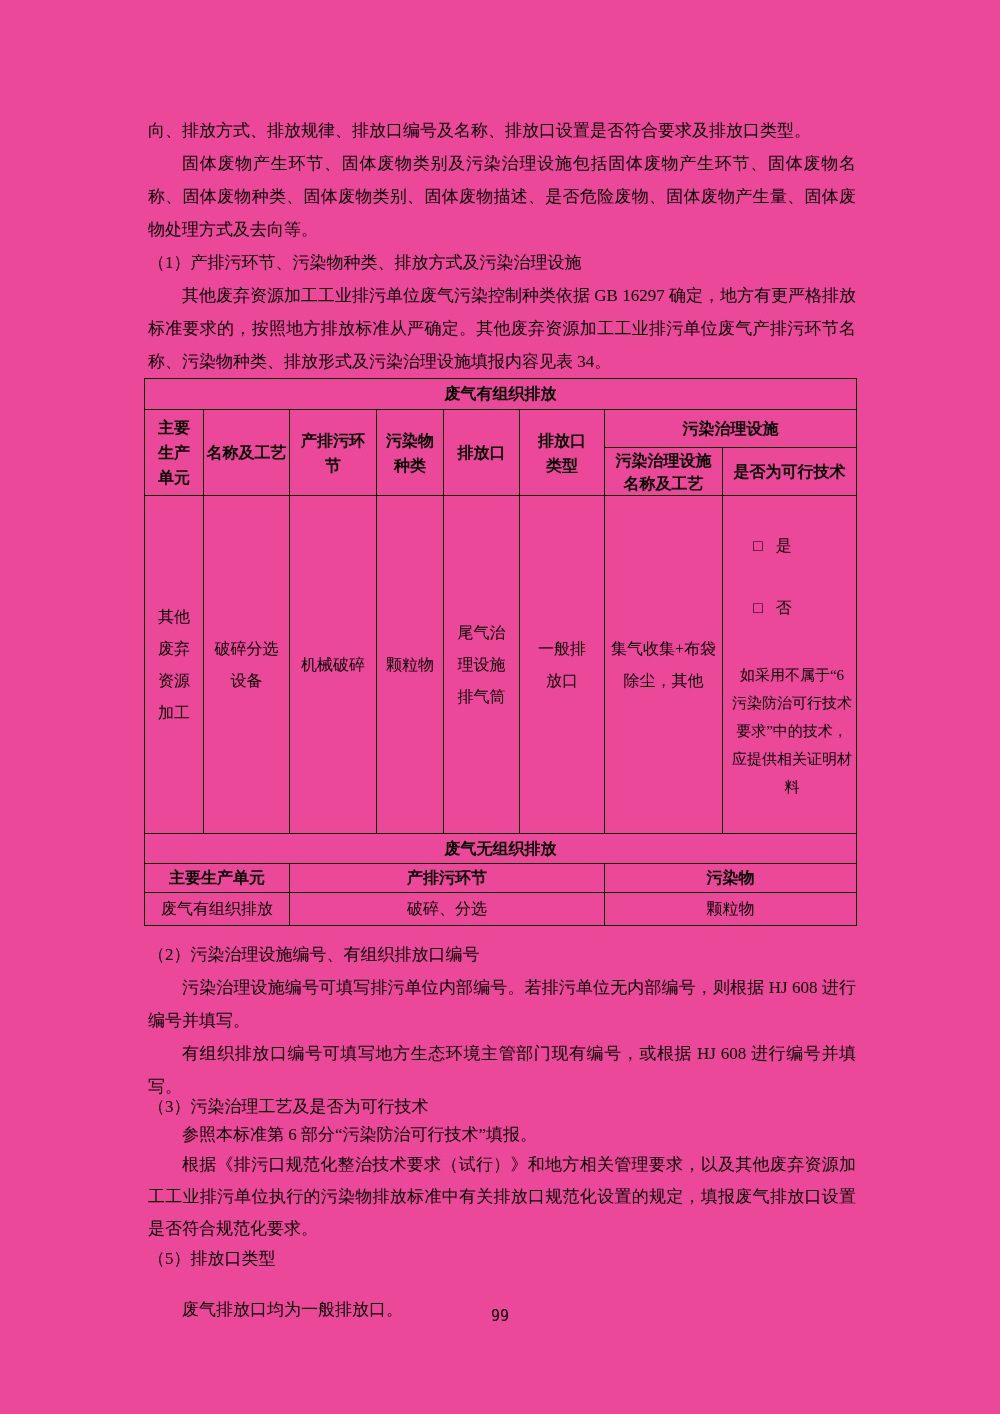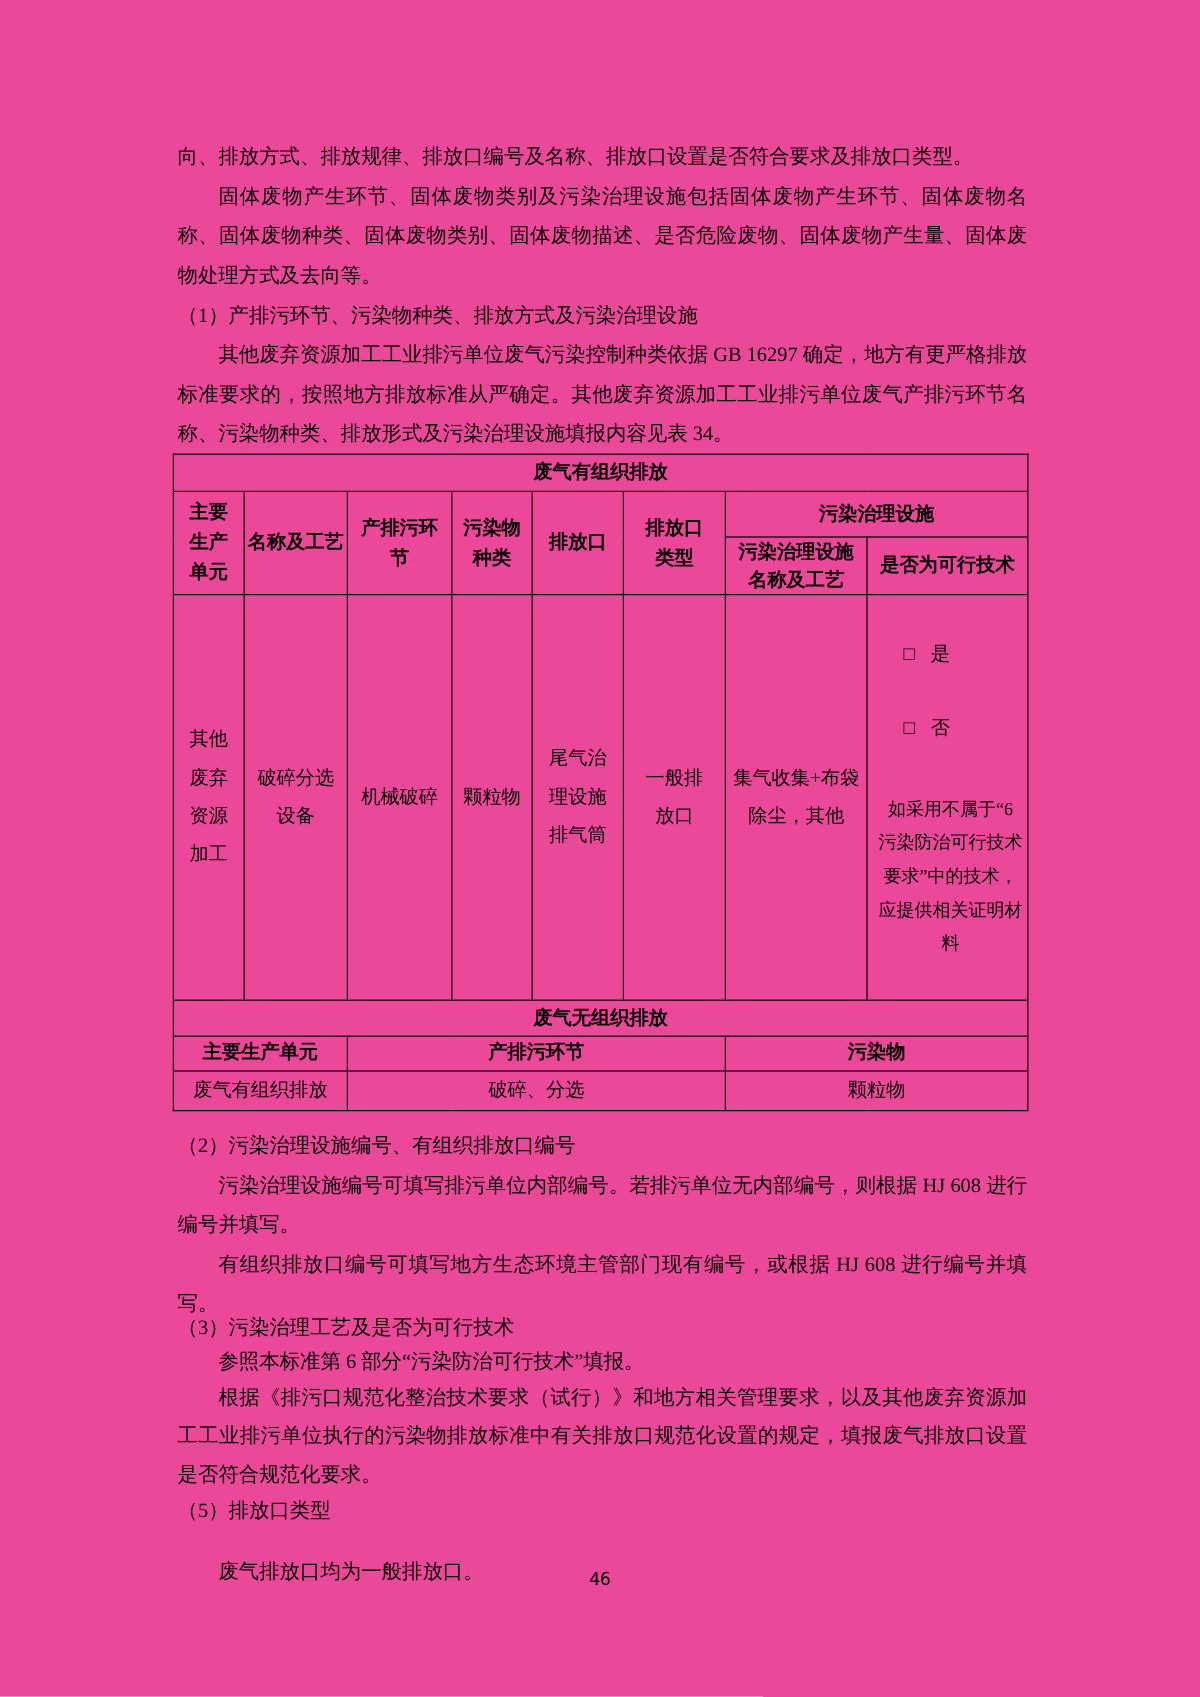--- a/index.html
+++ b/index.html
@@ -147,14 +147,14 @@
     <p class="para item-label tight-first">（3）污染治理工艺及是否为可行技术</p>
     <p class="para indent tight">参照本标准第 6 部分“污染防治可行技术”填报。</p>
 
     <p class="para indent lh32">根据《排污口规范化整治技术要求（试行）》和地方相关管理要求，以及其他废弃资源加工工业排污单位执行的污染物排放标准中有关排放口规范化设置的规定，填报废气排放口设置是否符合规范化要求。</p>
 
     <p class="para item-label tight">（5）排放口类型</p>
     <p class="para indent lh30">废气排放口均为一般排放口。</p>
 
   </div>
 
-  <div class="page-number">46</div>
+  <div class="page-number">99</div>
 </div>
 
 </body></html>

